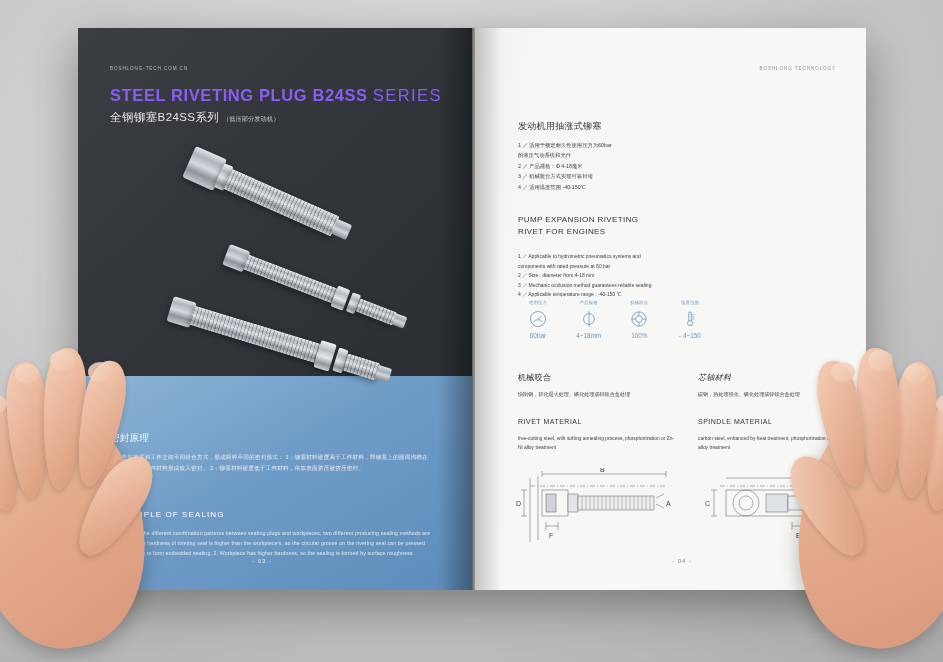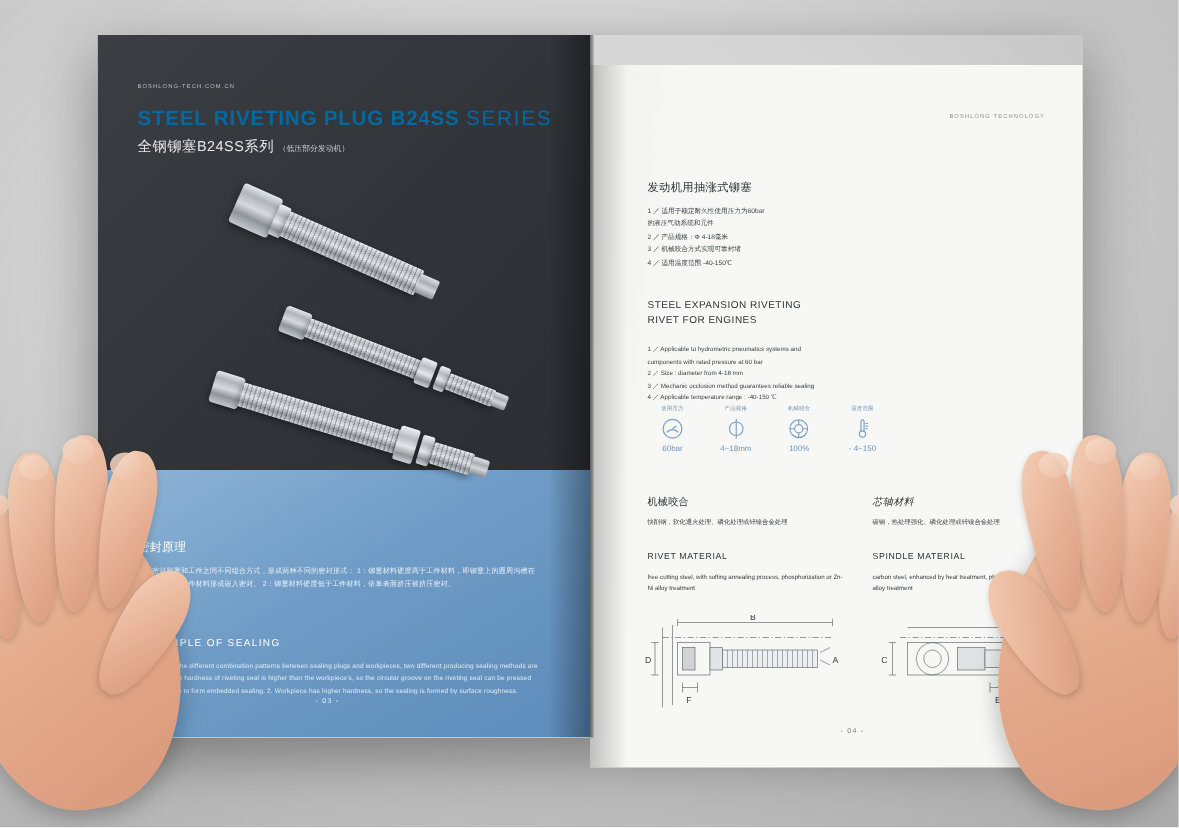--- a/index.html
+++ b/index.html
@@ -111,21 +111,21 @@
     background: linear-gradient(to left, rgba(0,0,0,0.0) 0%, rgba(0,0,0,0.22) 100%);
     pointer-events: none; z-index: 9;
   }
 
   .pl-brand {
     position: absolute; left: 32px; top: 38px;
     font-size: 4.6px; letter-spacing: .9px; color: #b9bcbf;
   }
   .pl-title {
     position: absolute; left: 32px; top: 58px;
-    color: #0369a1;
+    color: #8b5cf6;
     font-size: 16.5px; letter-spacing: .6px;
     font-weight: 300;
   }
   .pl-title .b { font-weight: 600; }
   .pl-title .ser { font-weight: 300; letter-spacing: 1.4px; }
   .pl-subtitle {
     position: absolute; left: 32px; top: 82px;
     color: #e7e7e7; font-size: 11.5px; letter-spacing: .4px;
   }
   .pl-subtitle .small { font-size: 6.3px; color: #c5c8cb; letter-spacing: 0; }
@@ -176,21 +176,20 @@
   }
   .pl-folio {
     position: absolute; left: 0; right: 0; top: 566px;
     text-align: center; color: #e9f0f6; font-size: 5.6px; letter-spacing: 1px;
   }
   #page-left .pl-folio { top: 530px; left: -26px; }
 
   
   #page-right {
     background: linear-gradient(95deg, #f0f0ee 0%, #f7f7f5 18%, #f7f7f5 100%);
-    margin-top: 24px;
   }
   .pr-brand {
     position: absolute; right: 30px; top: 38px;
     font-size: 4.6px; letter-spacing: .9px; color: #8d9094;
   }
   .pr-h-cn {
     position: absolute; left: 46px; top: 92px;
     font-size: 9px; color: #2f3337; letter-spacing: .3px;
   }
   .pr-list-cn {
@@ -314,21 +313,21 @@
 
       <div class="pr-list-cn">
         <div>1 ／ 适用于额定耐久性使用压力为60bar</div>
         <div>的液压气动系统和元件</div>
         <div>2 ／ 产品规格：Φ 4-18毫米</div>
         <div>3 ／ 机械咬合方式实现可靠封堵</div>
         <div>4 ／ 适用温度范围 -40-150℃</div>
       </div>
 
       <div class="pr-h-en">
-        <div>STEEL EXPANSION RIVETING</div>
+        <div>PUMP EXPANSION RIVETING</div>
         <div>RIVET FOR ENGINES</div>
       </div>
 
       <div class="pr-list-en">
         <div>1 ／ Applicable to hydrometric pneumatics systems and</div>
         <div>components with rated pressure at 60 bar</div>
         <div>2 ／ Size : diameter from 4-18 mm</div>
         <div>3 ／ Mechanic occlusion method guarantees reliable sealing</div>
         <div>4 ／ Applicable temperature range : -40-150 ℃</div>
       </div>

